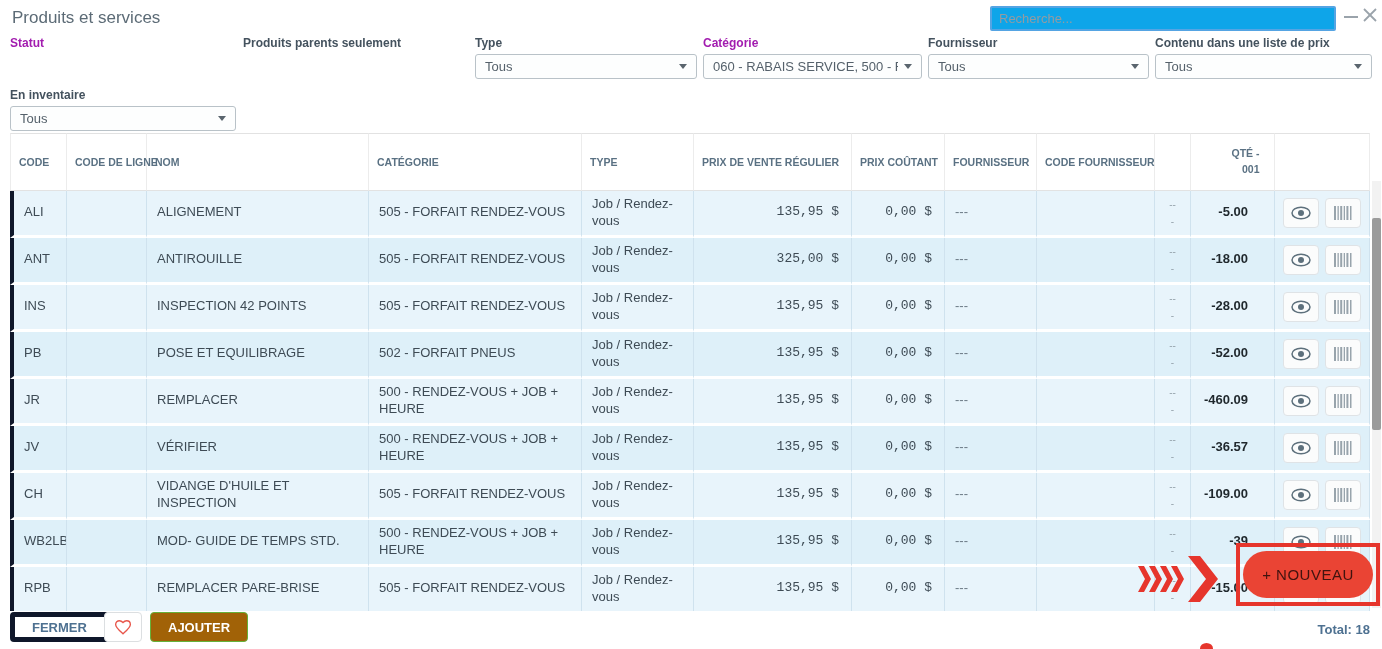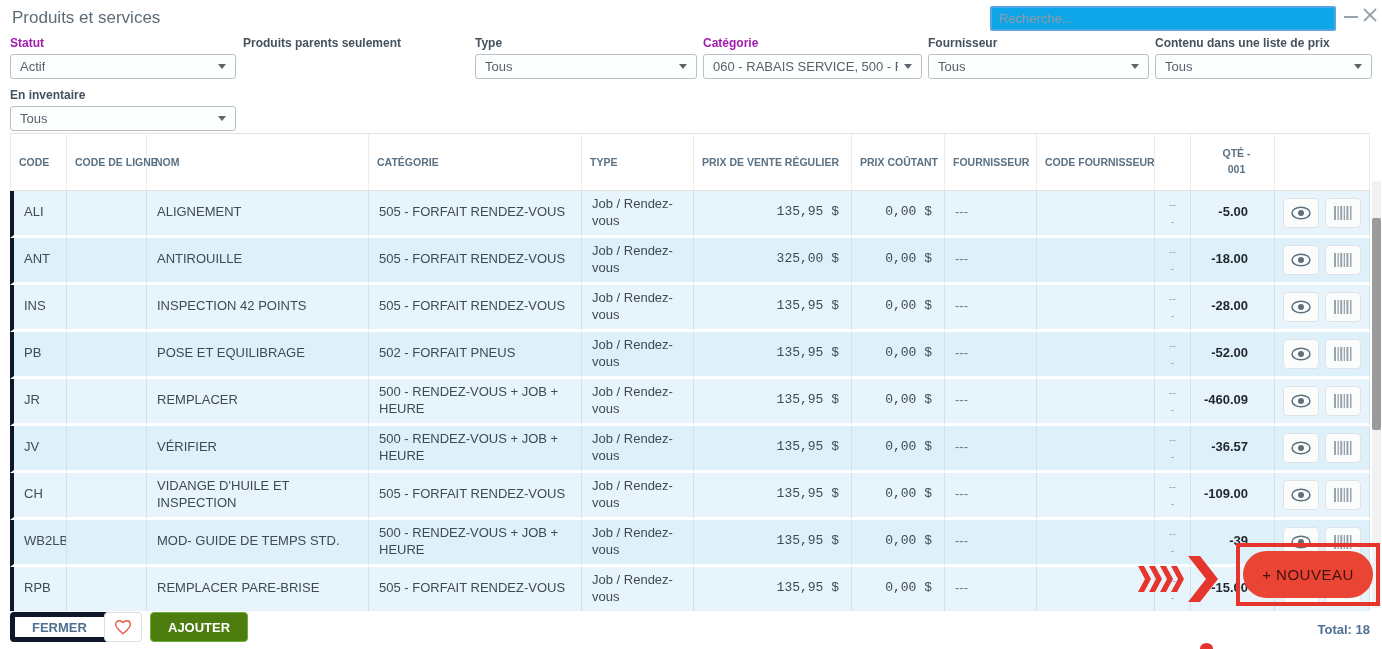--- a/index.html
+++ b/index.html
@@ -30,21 +30,21 @@
   .caret{width:0;height:0;border-left:4px solid transparent;border-right:4px solid transparent;border-top:5px solid #5a656e;flex:0 0 auto;margin-left:6px;}
   
   .tablewrap{position:absolute;left:10px;top:133px;width:1361px;height:478px;overflow:hidden;}
   table{width:1360px;border-collapse:separate;border-spacing:0;table-layout:fixed;}
   thead th{
     height:46px;background:#fff;border-top:1px solid #e2e2e2;border-bottom:1px solid #e2e2e2;
     border-right:1px solid #ececec;font-size:10.5px;font-weight:700;color:#5a7183;
     text-align:left;padding:0 0 0 8px;white-space:nowrap;overflow:visible;
   }
   thead th:first-child{border-left:1px solid #ececec;}
-  .qte-head{width:46px;margin:12px auto;text-align:center;white-space:normal;line-height:1.5;}
+  .qte-head{width:46px;margin:12px auto;text-align:right;white-space:normal;line-height:1.5;}
   tbody td{
     height:40px;padding:2px 10px;vertical-align:middle;line-height:1.3;
     font-size:13px;color:#3e4b55;border-bottom:3px solid #ffffff;border-right:1px solid #cfe2ee;
     overflow:hidden;
   }
   tbody td:first-child{border-left:4px solid #0f172a;}
   tbody tr:nth-child(odd) td{background:#e8f4fb;}
   tbody tr:nth-child(even) td{background:#def0f9;}
   tbody tr.partial td{vertical-align:top;padding-top:2px;}
   td.num{text-align:right;padding-right:12px;font-family:Liberation Mono, monospace;}
@@ -67,21 +67,21 @@
     font-size:13px;font-weight:700;display:flex;align-items:center;cursor:pointer;
     font-family:"Liberation Sans",sans-serif;
   }
   .btn-heart{
     position:absolute;left:104px;top:612px;width:38px;height:30px;box-sizing:border-box;
     background:#fff;border:1px solid #dcdfe1;border-radius:4px;display:flex;align-items:center;
     justify-content:center;cursor:pointer;padding:0;
   }
   .btn-ajouter{
     position:absolute;left:150px;top:612px;height:30px;box-sizing:border-box;padding:0 17px;
-    background:#4d7c0f;border:1px solid #66b13a;border-radius:4px;color:#ffffff;
+    background:#a16207;border:1px solid #66b13a;border-radius:4px;color:#ffffff;
     font-size:13px;font-weight:700;display:flex;align-items:center;cursor:pointer;
     font-family:"Liberation Sans",sans-serif;
   }
   .total-label{position:absolute;right:12px;top:622px;font-size:13px;font-weight:700;color:#4e7191;}
   
   .annot-rect{
     position:absolute;left:1236px;top:543px;width:144px;height:63px;box-sizing:border-box;
     border:4px solid #e6352c;z-index:30;
   }
   .nouveau-btn{
@@ -98,24 +98,20 @@
 <div class="page-title">Produits et services</div>
 <input class="search-input" placeholder="Recherche..." style="">
 <div class="win-min"></div>
 <svg class="win-close" viewBox="0 0 16 16">
   <line x1="2" y1="2" x2="14" y2="14" stroke="#9aa3ab" stroke-width="1.8"></line>
   <line x1="14" y1="2" x2="2" y2="14" stroke="#9aa3ab" stroke-width="1.8"></line>
 </svg>
 
 <div class="fg" style="left:10px;top:36px;width:226px">
   <div class="fg-label blue">Statut</div>
-  <div class="fg-select">
-    <span class="val">Actif</span>
-    <span class="caret"></span>
-  </div>
 </div>
 <div class="fg" style="left:243px;top:36px;width:222px">
   <div class="fg-label">Produits parents seulement</div>
 </div>
 <div class="fg" style="left:475px;top:36px;width:222px">
   <div class="fg-label">Type</div>
   <div class="fg-select">
     <span class="val">Tous</span>
     <span class="caret"></span>
   </div>

